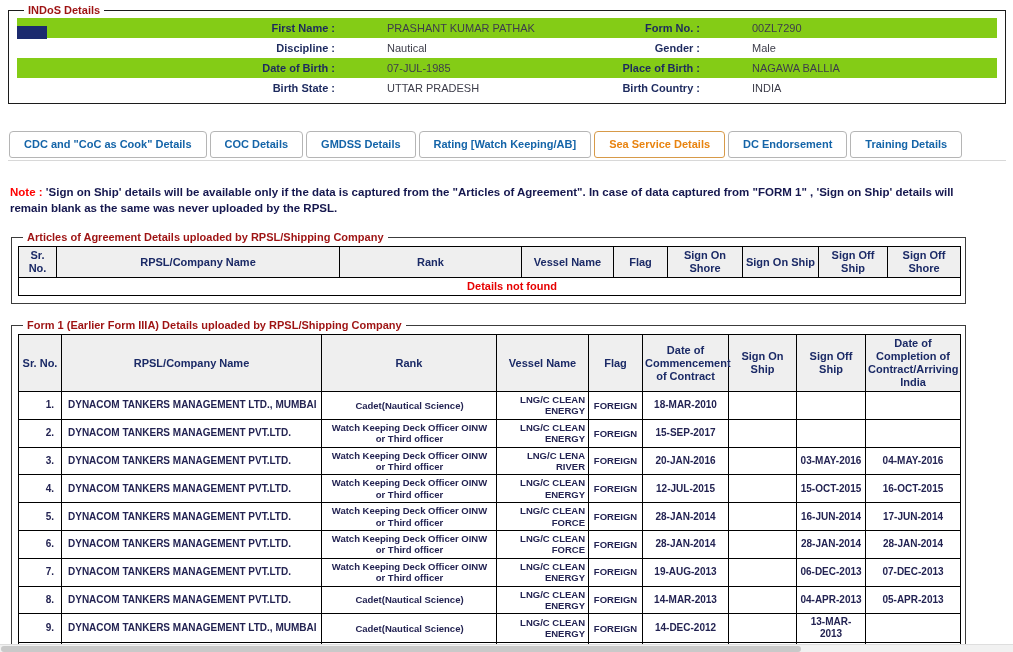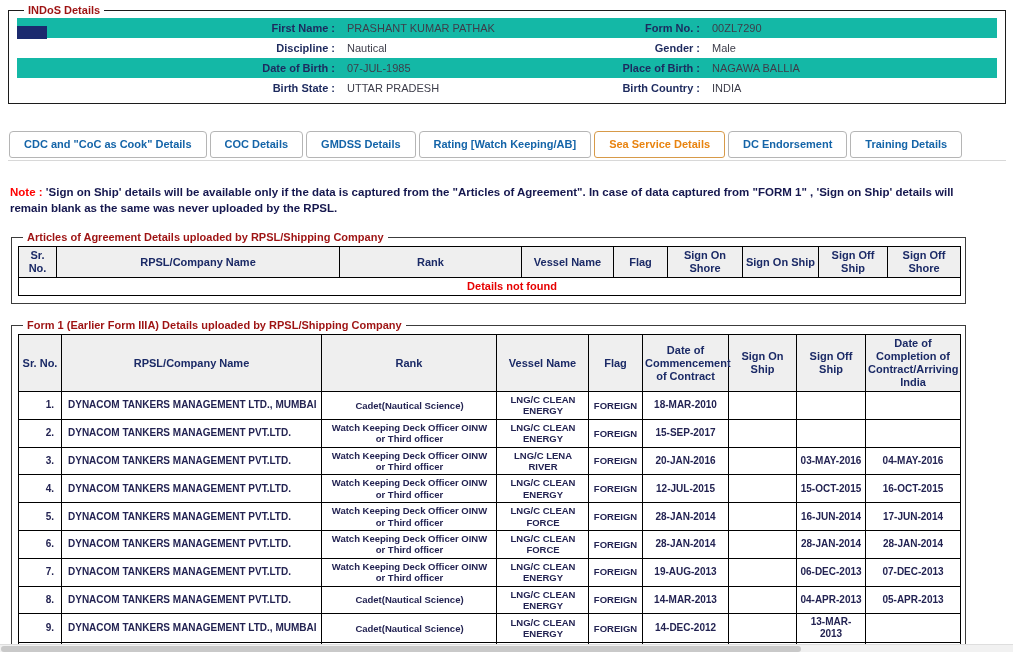--- a/index.html
+++ b/index.html
@@ -7,23 +7,23 @@
   body { font-family: "Liberation Sans", sans-serif; position: relative; font-size: 11px; color:#222; }
 
   
   fieldset { border: 1px solid #2b2b2b; }
   fieldset legend { color: #9e1313; font-weight: bold; font-size: 11px; margin-left: 7px; padding: 0 4px; }
 
   .indos-fieldset { margin: 4px 7px 0 8px; padding: 2px 8px 5px 8px; border-color:#1c1c1c; }
 
   
   .detail-row { display: grid; grid-template-columns: 322px 225px 140px 1fr; height: 20px; align-items: center; }
-  .detail-row.blue { background: #14b8a6; }
+  .detail-row.blue { background: #84cc16; }
   .detail-label { text-align: right; font-weight: bold; color: #1d2a5e; padding-right: 4px; white-space: nowrap; }
-  .detail-value { padding-left: 8px; color: #3d3d4a; white-space: nowrap; }
+  .detail-value { padding-left: 8px; color: #3d3d4a; white-space: nowrap; margin-left: 40px; }
   .dark-block { position: absolute; left: 17px; top: 26px; width: 30px; height: 13px; background: #1b2a6e; }
 
   
   .tabbar { margin: 27px 8px 0 9px; display: flex; gap: 3px; }
   .tab { background: #ffffff; border: 1px solid #b5b5b5; border-radius: 4px 4px 3px 3px;
          padding: 6px 14px 7px 14px; font-weight: bold; font-size: 11px; color: #1464a8;
          white-space: nowrap; cursor: pointer; }
   .tab.active { color: #e8830f; border-color: #d79a49; }
   .tab-divider { height: 1px; background: #d8d8d8; margin: 2px 7px 0 8px; }
 
@@ -38,21 +38,21 @@
   th { background: #efefef; color: #1b2a66; font-size: 11px; font-weight: bold; padding: 2px 2px; text-align: center; line-height: 1.18; }
   td { font-size: 10px; font-weight: bold; color: #232352; padding: 2px 3px; line-height: 1.2; background:#fff; }
 
   .articles-table th { height: 28px; }
   .not-found { color: #e60000; text-align: center; font-size: 11px; height: 18px; padding-left: 48px; }
 
   .form1-table td { height: 26px; }
   .form1-table td:nth-child(1) { text-align: right; padding-right: 7px; }
   .form1-table td:nth-child(2) { text-align: left; padding-left: 6px; }
   .form1-table td:nth-child(3) { text-align: center; padding-left: 4px; font-size: 9.5px; }
-  .form1-table td:nth-child(4) { text-align: center; padding-left: 4px; font-size: 9.5px; }
+  .form1-table td:nth-child(4) { text-align: right; padding-left: 4px; font-size: 9.5px; }
   .form1-table td:nth-child(5) { text-align: center; font-size: 9.5px; }
   .form1-table td:nth-child(6),
   .form1-table td:nth-child(7),
   .form1-table td:nth-child(8),
   .form1-table td:nth-child(9) { text-align: center; }
 
   
   .hscrollbar { position: absolute; left: 0; bottom: 0; width: 1013px; height: 8px; background: #f1f1f1; border-top: 1px solid #dedede; }
   .hscrollbar .thumb { position: absolute; left: 1px; top: 1px; height: 6px; width: 800px; background: #c9c9c9; border-radius: 3px; }
 </style>

